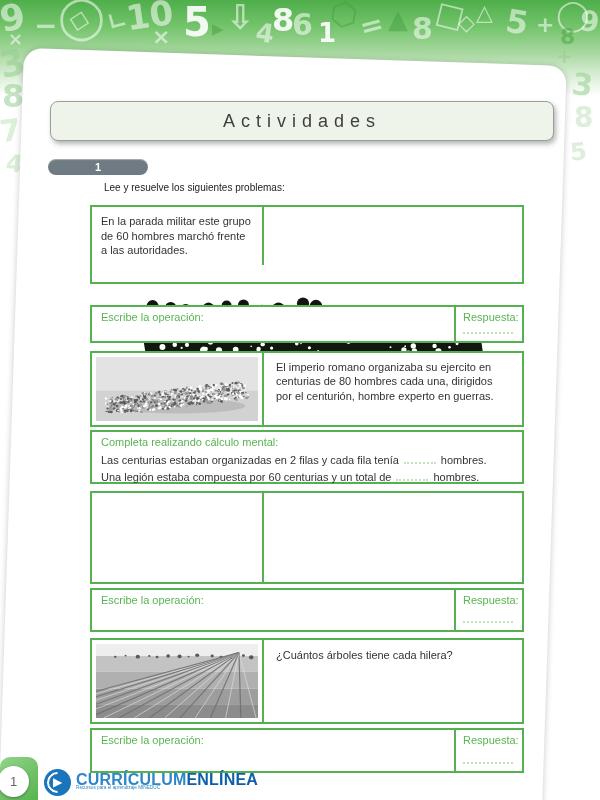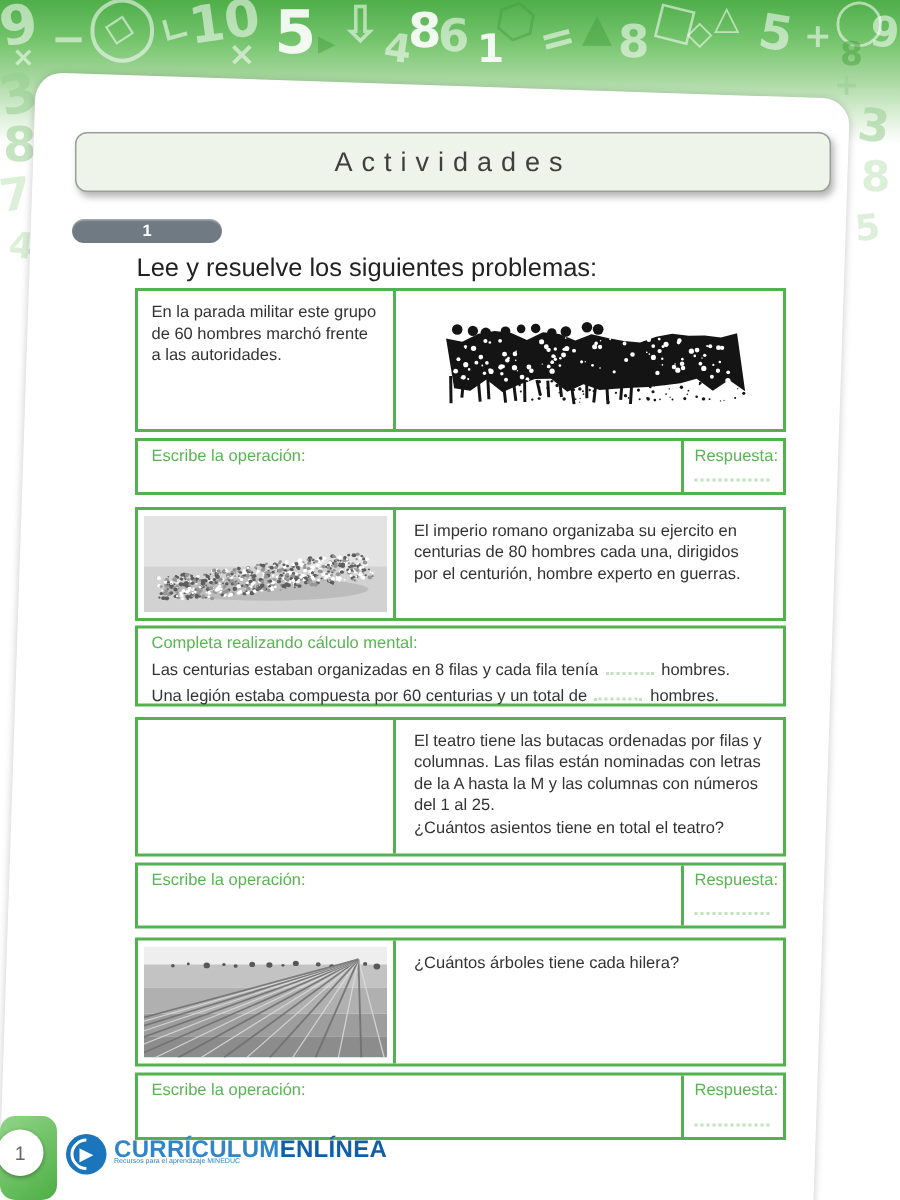--- a/index.html
+++ b/index.html
@@ -4,29 +4,29 @@
 <style>
   html,body{margin:0;padding:0;}
   body{width:600px;height:800px;font-family:"Liberation Sans",sans-serif;background:#fff;}
   .page{position:relative;width:600px;height:800px;overflow:hidden;background:#fff;}
   .band{position:absolute;top:0;left:0;width:600px;height:96px;z-index:0;
         background:linear-gradient(180deg,#4fae4a 0%,#74c46c 28%,#a8d8a0 55%,#dcefd8 80%,#ffffff 100%);}
   .symbols{position:absolute;inset:0;z-index:1;pointer-events:none;}
   .sym{position:absolute;font-weight:bold;line-height:1;font-family:"DejaVu Sans",sans-serif;}
   .card{position:absolute;left:24px;top:48px;width:543px;height:790px;background:#fff;border-radius:18px;
         transform:rotate(1.9deg);transform-origin:0 0;box-shadow:0 1px 6px rgba(0,0,0,0.22);z-index:2;}
-  .content{position:absolute;inset:0;z-index:3;}
+  .content{position:absolute;inset:0;z-index:3;margin-top:13px;}
   .act-box{position:absolute;left:50px;top:88px;width:502px;height:38px;background:#eef4ea;
            border:1px solid #99a197;border-radius:8px;box-shadow:2px 3px 5px rgba(90,90,90,0.45);
            display:flex;align-items:center;justify-content:center;}
   .act-box span{font-size:18px;letter-spacing:6px;color:#3f3f3f;}
   .badge{position:absolute;left:48px;top:146px;width:100px;height:16px;background:#6f7a82;border-radius:9px;
          display:flex;align-items:center;justify-content:center;color:#fff;font-size:11px;font-weight:bold;
          box-shadow:inset 0 1px 1px rgba(255,255,255,0.4);}
-  .instruction{position:absolute;left:91px;top:169px;font-size:17px;color:#222;}
+  .instruction{position:absolute;left:104px;top:169px;font-size:10px;color:#222;}
   .gbox{position:absolute;left:90px;width:434px;border:2px solid #54b150;background:#fff;display:flex;box-sizing:border-box;}
   .text-cell{padding:7px 9px;font-size:11px;line-height:1.32;color:#333;}
   .w172{width:172px;border-right:2px solid #54b150;box-sizing:border-box;}
   .img-cell{flex:1;display:flex;align-items:center;justify-content:center;padding:3px;}
   .img-cell svg{width:98%;height:94%;}
   .imgbox{display:flex;align-items:center;justify-content:center;padding:4px;}
   .imgbox svg{width:100%;height:100%;}
   .right-text{flex:1;padding:7px 12px;font-size:11px;line-height:1.3;color:#333;}
   .right-text .q{margin-top:1px;}
   .op-cell{flex:1;padding:4px 9px;color:#58b552;font-size:11px;}
@@ -99,21 +99,21 @@
 
   <div class="content">
     <div class="act-box">
       <span>Actividades</span>
     </div>
     <div class="badge">
       <span>1</span>
     </div>
     <div class="instruction">Lee y resuelve los siguientes problemas:</div>
 
-    <div class="gbox" style="top:192px;height:96px;">
+    <div class="gbox" style="top:192px;height:79px;flex-direction:column;">
       <div class="text-cell w172">
         <div>En la parada militar este grupo de 60 hombres marchó frente a las autoridades.</div>
       </div>
       <div class="img-cell">
         <svg id="img-soldiers" viewBox="0 0 250 90" preserveAspectRatio="xMidYMid meet">
             <path d="M18,28.5 L30,31.0 L42,25.0 L54,23.0 L66,24.3 L78,29.6 L90,23.9 L102,25.3 L114,30.0 L126,25.4 L138,28.2 L150,30.4 L162,31.5 L174,27.2 L186,25.0 L198,26.5 L210,26.4 L222,27.8 L234,24.6 L240,67.7 L228,59.4 L216,67.4 L204,58.5 L192,61.8 L180,63.3 L168,64.5 L156,65.1 L144,65.9 L132,66.8 L120,62.5 L108,68.1 L96,58.5 L84,58.7 L72,62.9 L60,68.4 L48,59.0 L36,67.4 L24,65.6 Z" fill="#141414"></path>
             <circle cx="26.3" cy="21.9" r="3.9" fill="#141414"></circle>
             <circle cx="37.9" cy="23.0" r="3.8" fill="#141414"></circle>
             <circle cx="47.5" cy="24.4" r="3.9" fill="#141414"></circle>
             <circle cx="62.1" cy="23.2" r="3.6" fill="#141414"></circle>
@@ -969,30 +969,26 @@
             <circle cx="88.4" cy="51.6" r="1.26" fill="#5d5d5d"></circle>
             <circle cx="126.8" cy="49.4" r="1.10" fill="#ffffff"></circle>
             <circle cx="30.1" cy="60.1" r="1.45" fill="#ffffff"></circle>
             <circle cx="145.4" cy="49.1" r="0.94" fill="#5d5d5d"></circle>
           </svg>
       </div>
       <div class="right-text">El imperio romano organizaba su ejercito en centurias de 80 hombres cada una, dirigidos por el centurión, hombre experto en guerras.</div>
     </div>
     <div class="gbox mental" style="top:417px;height:54px;">
       <div class="mental-head">Completa realizando cálculo mental:</div>
-      <div class="mental-line"><span>Las centurias estaban organizadas en 8 filas y cada fila tenía</span><span class="blank"></span><span>hombres.</span></div>
+      <div class="mental-line"><span>Las centurias estaban organizadas en 2 filas y cada fila tenía</span><span class="blank"></span><span>hombres.</span></div>
       <div class="mental-line"><span>Una legión estaba compuesta por 60 centurias y un total de</span><span class="blank"></span><span>hombres.</span></div>
     </div>
 
     <div class="gbox" style="top:478px;height:93px;">
       <div class="w172"></div>
-      <div class="right-text">
-        <div>El teatro tiene las butacas ordenadas por filas y columnas. Las filas están nominadas con letras de la A hasta la M y las columnas con números del 1 al 25.</div>
-        <div class="q">¿Cuántos asientos tiene en total el teatro?</div>
-      </div>
     </div>
     <div class="gbox" style="top:575px;height:44px;">
       <div class="op-cell">Escribe la operación:</div>
       <div class="resp-cell">
         <span>Respuesta:</span>
         <span class="dots"></span>
       </div>
     </div>
 
     <div class="gbox" style="top:625px;height:86px;">

